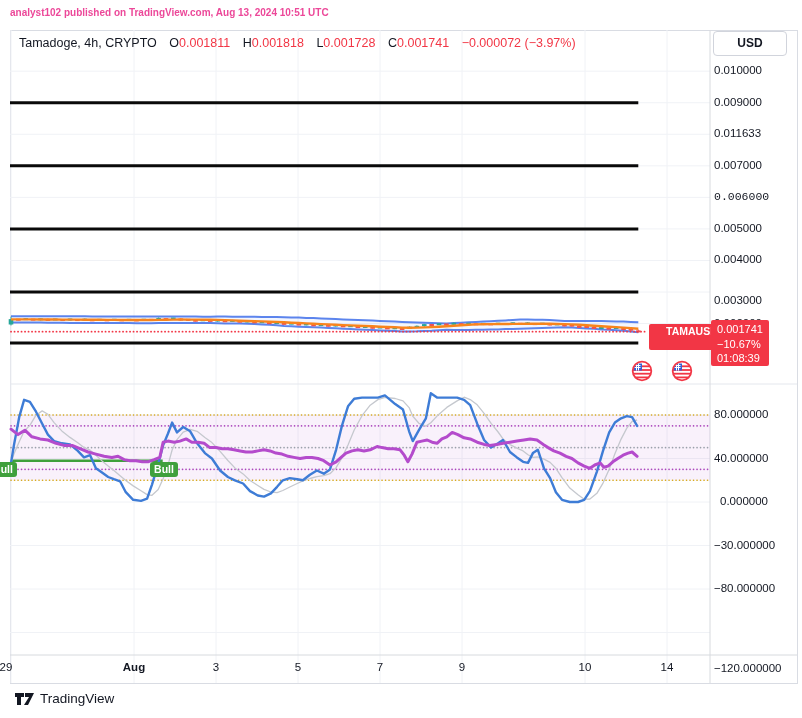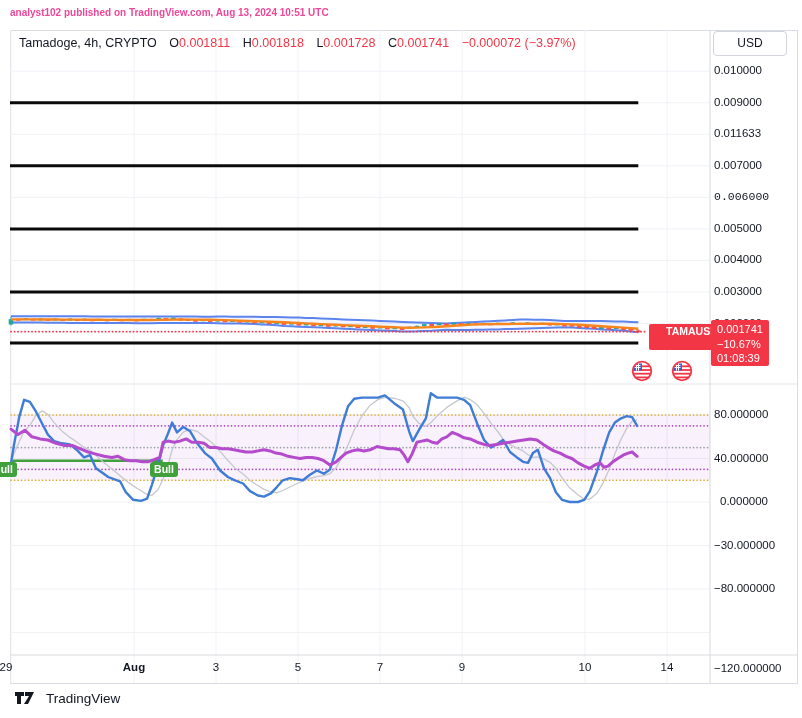--- a/index.html
+++ b/index.html
@@ -5,33 +5,33 @@
   html,body{margin:0;padding:0}
   body{width:802px;height:718px;position:relative;overflow:hidden;background:#fff;
        font-family:"Liberation Sans",sans-serif;color:#131722}
   #frame{position:absolute;left:10px;top:30px;width:786px;height:652px;border:1px solid #d9dce3;pointer-events:none}
   #chart-svg{position:absolute;left:0;top:30px}
   .hdr{position:absolute;left:10px;top:7px;font-size:10px;font-weight:700;color:#ec4899;white-space:nowrap}
   .legend{position:absolute;left:19px;top:36px;font-size:12.5px;color:#131722;white-space:nowrap;z-index:3}
   .legend .val{color:#f23645}
   .legend .grp{margin-left:9px}
   .usd-btn{position:absolute;left:713px;top:31px;width:72px;height:23px;border:1px solid #d1d4dc;border-radius:4px;
-           font-size:12px;font-weight:400;line-height:23px;text-align:center;background:#fff;z-index:3;cursor:pointer}
+           font-size:12px;font-weight:700;line-height:23px;text-align:center;background:#fff;z-index:3;cursor:pointer}
   .scale-label{position:absolute;left:714px;font-size:11.5px;color:#131722;white-space:nowrap;z-index:2}
   .axis-label{position:absolute;top:661px;width:48px;text-align:center;font-size:11.5px;color:#131722;z-index:2}
   .axis-label.b{font-weight:700}
   .price-badge{position:absolute;left:711px;top:320px;width:58px;height:46px;background:#f23645;border-radius:2px;
                color:#fff;font-size:11px;line-height:14.5px;padding:2px 0 0 6px;box-sizing:border-box;z-index:4}
   .sym-label{position:absolute;left:649px;top:324px;height:26px;line-height:15px;padding:0 17px;background:#f23645;
              border-radius:2px;color:#fff;font-size:10.5px;font-weight:700;z-index:4}
   .bull{position:absolute;width:28px;height:15px;background:#3fa03c;border-radius:3px;color:#fff;
         font-size:10.5px;font-weight:700;line-height:15px;text-align:center;z-index:4}
   #bull-left{left:-11px;top:462px}
   #bull-right{left:150px;top:462px}
-  .attribution{position:absolute;left:14px;top:691px;display:flex;align-items:flex-start;gap:11px;z-index:3;cursor:pointer}
+  .attribution{position:absolute;left:14px;top:691px;display:flex;align-items:flex-end;gap:5px;z-index:3;cursor:pointer}
   .attribution .txt{font-size:13.5px;color:#131722}
 </style>
 </head>
 <body>
 
 <div class="hdr">analyst102 published on TradingView.com, Aug 13, 2024 10:51 UTC</div>
 
 <div id="frame"></div>
 
 <svg id="chart-svg" width="797" height="653" viewBox="0 30 797 653">
@@ -302,21 +302,21 @@
 <div class="usd-btn">USD</div>
 
 <div id="scale-labels">
     <div class="scale-label" style="top: 64.1801px;">0.010000</div>
     <div class="scale-label" style="top: 95.7258px;">0.009000</div>
     <div class="scale-label" style="top: 127.272px;">0.011633</div>
     <div class="scale-label" style="top: 158.817px;">0.007000</div>
     <div class="scale-label" style="top: 190.363px; font-family: Liberation Mono, monospace;">0.006000</div>
     <div class="scale-label" style="top: 221.909px;">0.005000</div>
     <div class="scale-label" style="top: 253.454px;">0.004000</div>
-    <div class="scale-label" style="top: 285px;">0.003000</div>
+    <div class="scale-label" style="top: 294px;">0.003000</div>
     <div class="scale-label" style="top: 316.546px;">0.002000</div>
     <div class="scale-label" style="top: 408px;">80.000000</div>
     <div class="scale-label" style="top: 451.5px;">40.000000</div>
     <div class="scale-label" style="top: 495px; padding-left: 6px;">0.000000</div>
     <div class="scale-label" style="top: 538.5px;">−30.000000</div>
     <div class="scale-label" style="top: 582px;">−80.000000</div>
     <div class="scale-label" style="top: 662px;">−120.000000</div>
   </div>
 <div id="axis-labels">
     <div class="axis-label" style="left: -18px;">29</div>

